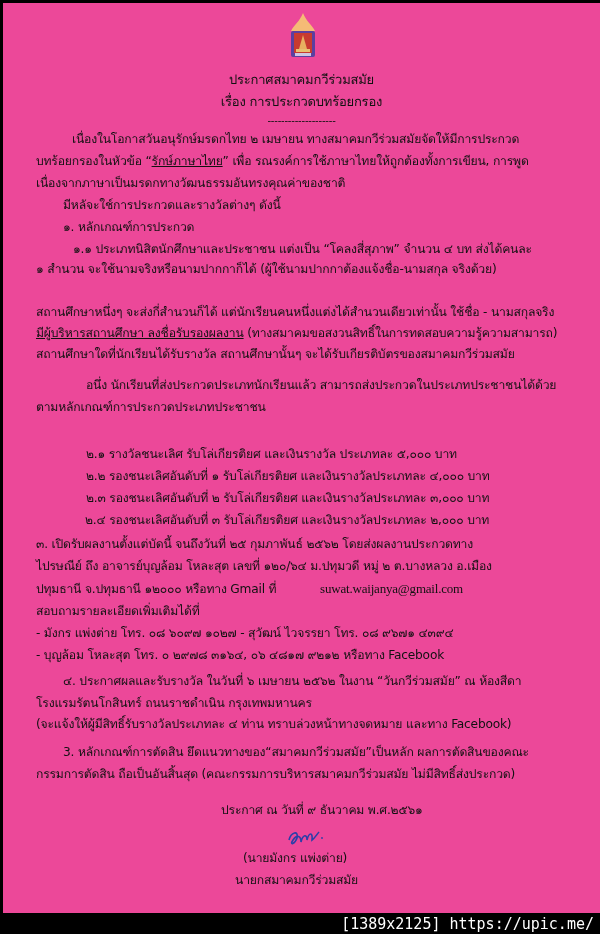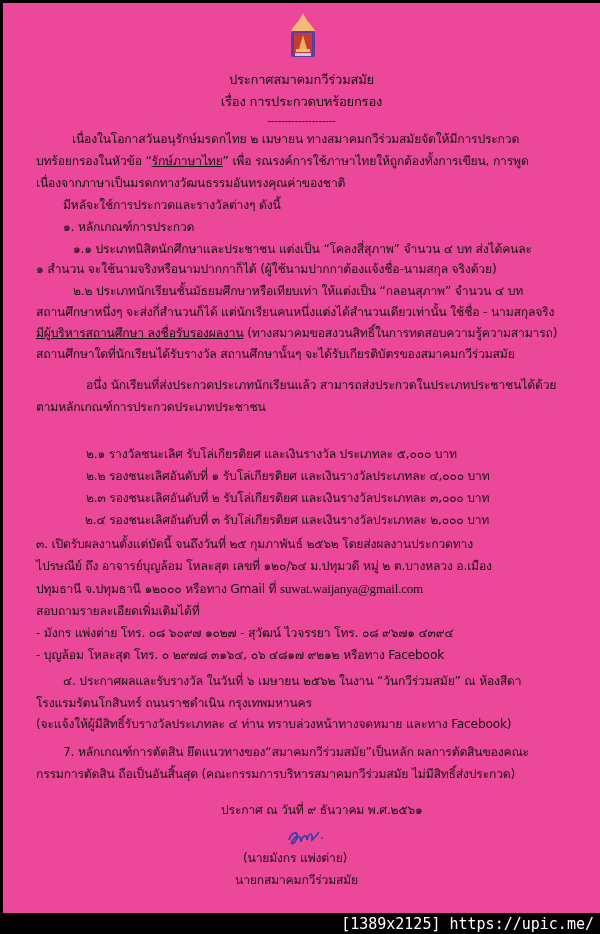--- a/index.html
+++ b/index.html
@@ -34,44 +34,43 @@
   <div class="line center" style="top:110px; font-size:10px;">--------------------</div>
 
   <div class="line" style="top:129px; left:69px">เนื่องในโอกาสวันอนุรักษ์มรดกไทย ๒ เมษายน   ทางสมาคมกวีร่วมสมัยจัดให้มีการประกวด</div>
   <div class="line" style="top:151px; left:33px"><span>บทร้อยกรองในหัวข้อ “</span><span class="u">รักษ์ภาษาไทย</span><span>”  เพื่อ รณรงค์การใช้ภาษาไทยให้ถูกต้องทั้งการเขียน, การพูด</span></div>
   <div class="line" style="top:173px; left:33px">เนื่องจากภาษาเป็นมรดกทางวัฒนธรรมอันทรงคุณค่าของชาติ</div>
   <div class="line" style="top:195px; left:60px">มีหลัจะใช์การประกวดและรางวัลต่างๆ ดังนี้</div>
 
   <div class="line" style="top:217px; left:60px">๑. หลักเกณฑ์การประกวด</div>
   <div class="line" style="top:239px; left:70px">๑.๑ ประเภทนิสิตนักศึกษาและประชาชน แต่งเป็น “โคลงสี่สุภาพ” จำนวน ๔ บท  ส่งได้คนละ</div>
   <div class="line" style="top:259px; left:33px">๑  สำนวน จะใช้นามจริงหรือนามปากกาก็ได้ (ผู้ใช้นามปากกาต้องแจ้งชื่อ-นามสกุล จริงด้วย)</div>
-  <div class="line" style="top:281px; left:70px">๒.๒ ประเภทนักเรียนชั้นมัธยมศึกษาหรือเทียบเท่า ให้แต่งเป็น “กลอนสุภาพ”  จำนวน  ๔ บท</div>
   <div class="line" style="top:302px; left:33px">สถานศึกษาหนึ่งๆ  จะส่งกี่สำนวนก็ได้ แต่นักเรียนคนหนึ่งแต่งได้สำนวนเดียวเท่านั้น ใช้ชื่อ - นามสกุลจริง</div>
   <div class="line" style="top:323px; left:33px"><span class="u">มีผู้บริหารสถานศึกษา ลงชื่อรับรองผลงาน</span><span> (ทางสมาคมขอสงวนสิทธิ์ในการทดสอบความรู้ความสามารถ)</span></div>
   <div class="line" style="top:344px; left:33px">สถานศึกษาใดที่นักเรียนได้รับรางวัล สถานศึกษานั้นๆ จะได้รับเกียรติบัตรของสมาคมกวีร่วมสมัย</div>
   <div class="line" style="top:375px; left:83px">อนึ่ง นักเรียนที่ส่งประกวดประเภทนักเรียนแล้ว สามารถส่งประกวดในประเภทประชาชนได้ด้วย</div>
   <div class="line" style="top:397px; left:33px">ตามหลักเกณฑ์การประกวดประเภทประชาชน</div>
 
   <div class="line" style="top:444px; left:83px">๒.๑ รางวัลชนะเลิศ  รับโล่เกียรติยศ และเงินรางวัล ประเภทละ  ๕,๐๐๐ บาท</div>
   <div class="line" style="top:466px; left:83px">๒.๒ รองชนะเลิศอันดับที่ ๑  รับโล่เกียรติยศ และเงินรางวัลประเภทละ  ๔,๐๐๐  บาท</div>
   <div class="line" style="top:488px; left:83px">๒.๓ รองชนะเลิศอันดับที่ ๒  รับโล่เกียรติยศ และเงินรางวัลประเภทละ  ๓,๐๐๐  บาท</div>
   <div class="line" style="top:510px; left:82px">๒.๔ รองชนะเลิศอันดับที่ ๓  รับโล่เกียรติยศ และเงินรางวัลประเภทละ  ๒,๐๐๐  บาท</div>
 
   <div class="line" style="top:534px; left:33px">๓. เปิดรับผลงานตั้งแต่บัดนี้ จนถึงวันที่  ๒๕  กุมภาพันธ์  ๒๕๖๒  โดยส่งผลงานประกวดทาง</div>
   <div class="line" style="top:556px; left:33px">ไปรษณีย์ ถึง  อาจารย์บุญล้อม โหละสุต เลขที่ ๑๒๐/๖๔  ม.ปทุมวดี หมู่ ๒ ต.บางหลวง อ.เมือง</div>
-  <div class="line" style="top:578px; left:33px"><span>ปทุมธานี  จ.ปทุมธานี  ๑๒๐๐๐     หรือทาง  Gmail  ที่ </span><span style="font-family:'Liberation Serif', serif; font-size:13px;">suwat.waijanya@gmail.com</span></div>
+  <div class="line" style="top:578px; left:33px"><span>ปทุมธานี  จ.ปทุมธานี  ๑๒๐๐๐     หรือทาง  Gmail  ที่ </span><span style="font-family:'Liberation Serif', serif; font-size:13px;margin-left:40px;">suwat.waijanya@gmail.com</span></div>
   <div class="line" style="top:601px; left:33px">สอบถามรายละเอียดเพิ่มเติมได้ที่</div>
   <div class="line" style="top:623px; left:33px">- มังกร  แพ่งต่าย  โทร. ๐๘ ๖๐๙๗ ๑๐๒๗   - สุวัฒน์  ไวจรรยา โทร. ๐๘ ๙๖๗๑ ๔๓๙๔</div>
   <div class="line" style="top:645px; left:33px">- บุญล้อม โหละสุต โทร.  ๐ ๒๙๗๘ ๓๑๖๔, ๐๖ ๔๘๑๗ ๙๒๑๒  หรือทาง  Facebook</div>
 
   <div class="line" style="top:671px; left:60px">๔. ประกาศผลและรับรางวัล ในวันที่ ๖ เมษายน ๒๕๖๒  ในงาน “วันกวีร่วมสมัย” ณ ห้องสีดา</div>
   <div class="line" style="top:693px; left:33px">โรงแรมรัตนโกสินทร์ ถนนราชดำเนิน กรุงเทพมหานคร</div>
   <div class="line" style="top:714px; left:33px">(จะแจ้งให้ผู้มีสิทธิ์รับรางวัลประเภทละ ๔ ท่าน ทราบล่วงหน้าทางจดหมาย และทาง Facebook)</div>
 
-  <div class="line" style="top:742px; left:60px">7. หลักเกณฑ์การตัดสิน ยึดแนวทางของ“สมาคมกวีร่วมสมัย”เป็นหลัก ผลการตัดสินของคณะ</div>
+  <div class="line" style="top:742px; left:60px">3. หลักเกณฑ์การตัดสิน ยึดแนวทางของ“สมาคมกวีร่วมสมัย”เป็นหลัก ผลการตัดสินของคณะ</div>
   <div class="line" style="top:764px; left:33px">กรรมการตัดสิน ถือเป็นอันสิ้นสุด (คณะกรรมการบริหารสมาคมกวีร่วมสมัย ไม่มีสิทธิ์ส่งประกวด)</div>
 
   <div class="line" style="top:800px; left:218px">ประกาศ ณ วันที่  ๙  ธันวาคม  พ.ศ.๒๕๖๑</div>
   <svg class="sig" viewBox="0 0 40 22">
     <path d="M4 14 C6 6 14 4 12 12 C10 18 4 20 8 14 C12 8 16 10 16 16 C18 8 22 8 22 14 C24 6 28 6 27 14 C30 12 32 8 34 6" fill="none" stroke="#2b3fa8" stroke-width="1.6"></path>
     <circle cx="37" cy="12" r="0.9" fill="#2b3fa8"></circle>
   </svg>
   <div class="line" style="top:848px; left:240px">(นายมังกร  แพ่งต่าย)</div>
   <div class="line" style="top:870px; left:232px">นายกสมาคมกวีร่วมสมัย</div>
 </div>

